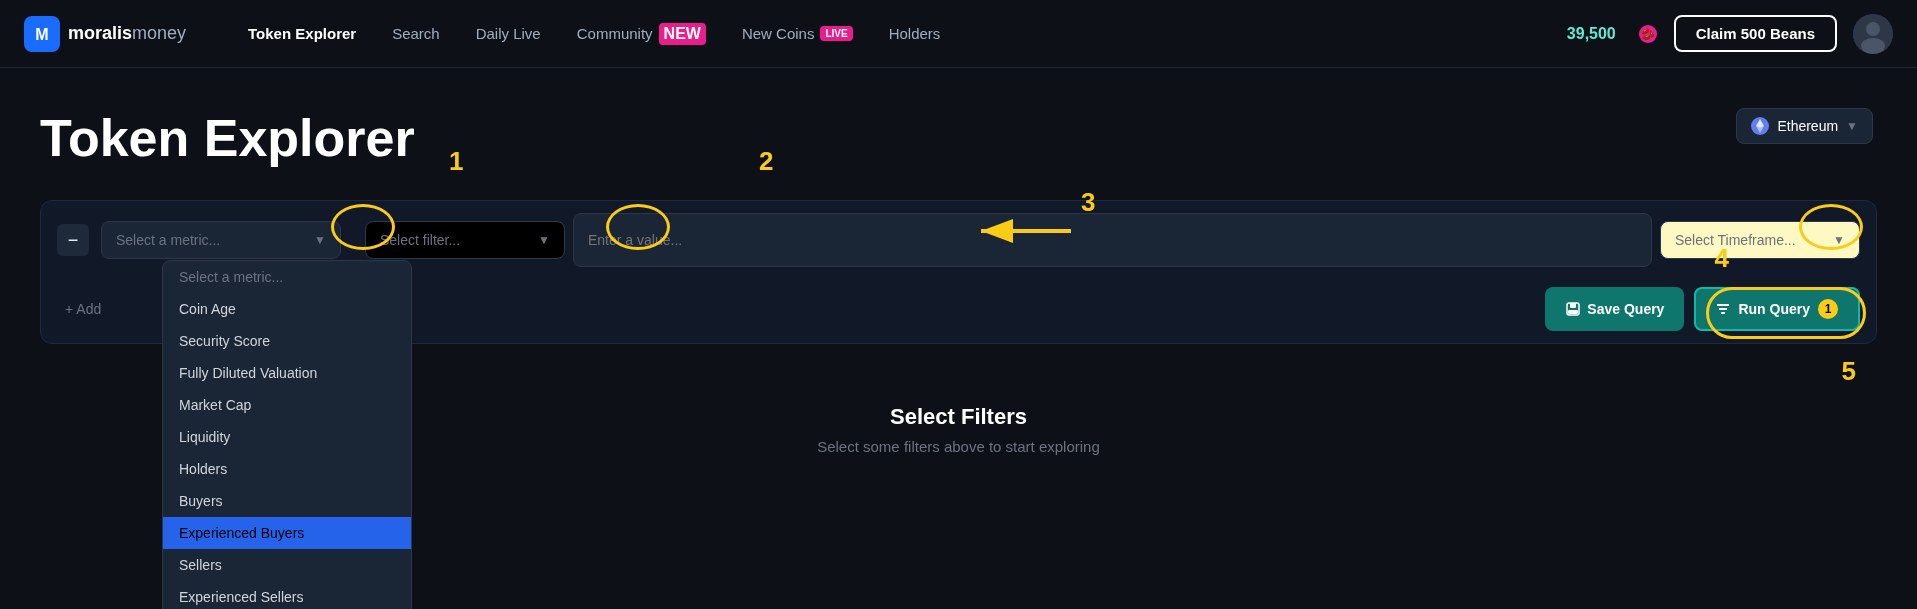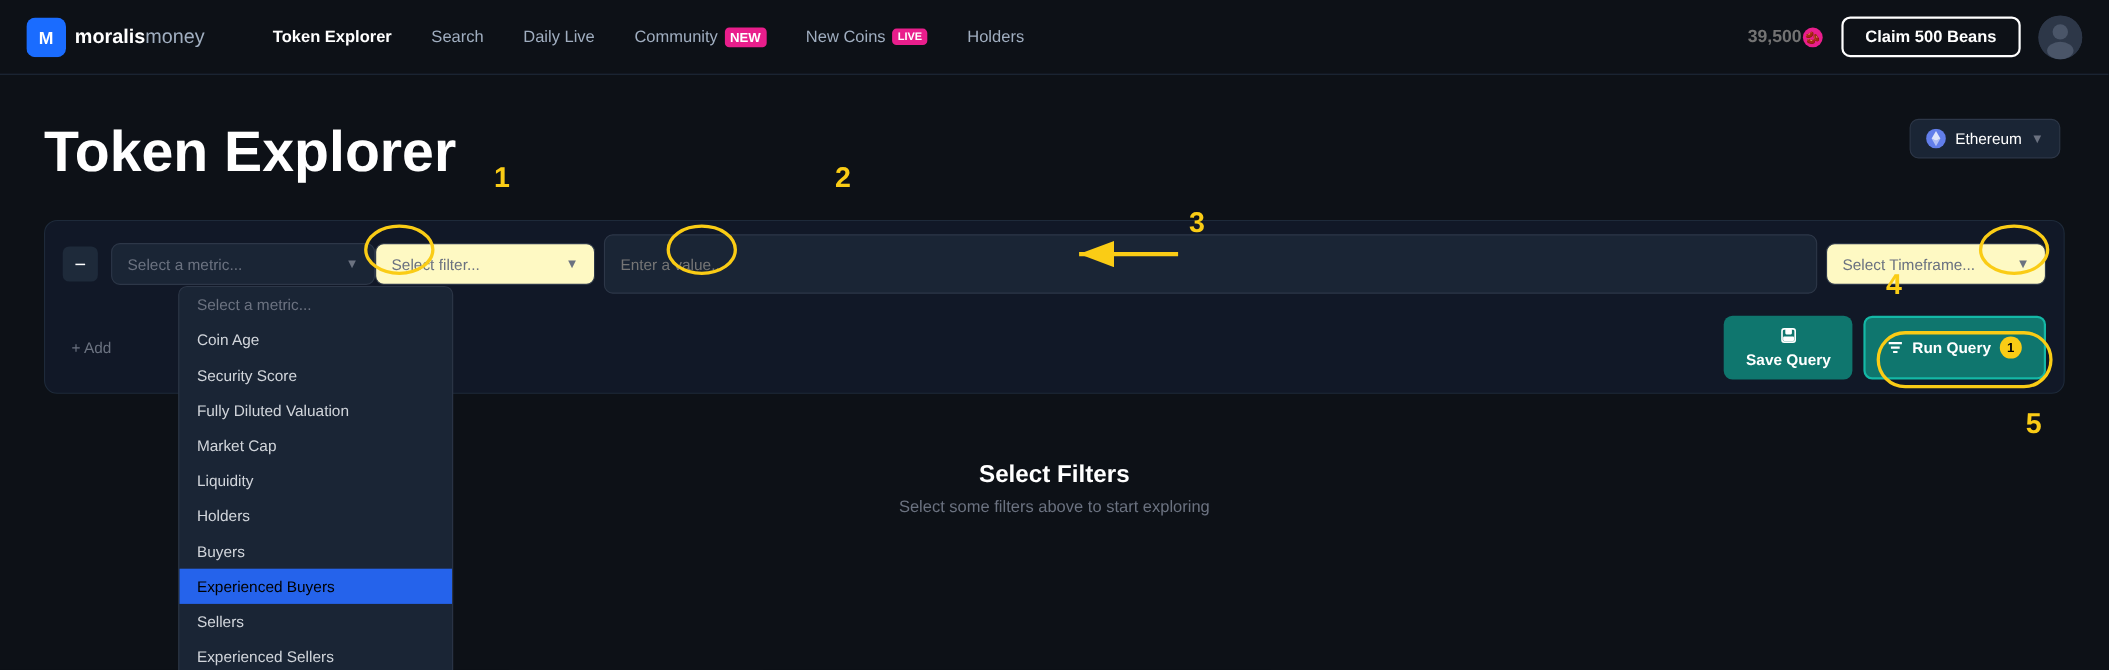--- a/index.html
+++ b/index.html
@@ -51,21 +51,21 @@
       gap: 6px;
       white-space: nowrap;
     }
     .nav-item.active {
       color: #ffffff;
       font-weight: 600;
     }
     .badge-new {
       background: #e91e8c;
       color: #fff;
-      font-size: 12px;
+      font-size: 16px;
       font-weight: 700;
       padding: 2px 5px;
       border-radius: 4px;
       text-transform: uppercase;
     }
     .badge-live {
       background: #e91e8c;
       color: #fff;
       font-size: 10px;
       font-weight: 700;
@@ -75,24 +75,24 @@
     }
     .nav-right {
       display: flex;
       align-items: center;
       gap: 16px;
       margin-left: auto;
     }
     .beans-count {
       display: flex;
       align-items: center;
-      gap: 0;
+      gap: 22px;
       font-size: 16px;
       font-weight: 700;
-      color: #737373;
+      color: #5eead4;
     }
     .claim-btn {
       background: transparent;
       border: 2px solid #ffffff;
       color: #ffffff;
       padding: 8px 20px;
       border-radius: 8px;
       font-size: 15px;
       font-weight: 600;
       cursor: pointer;
@@ -177,33 +177,33 @@
       font-size: 14px;
       display: flex;
       align-items: center;
       justify-content: space-between;
       cursor: pointer;
       min-width: 240px;
       gap: 8px;
       position: relative;
     }
     .filter-select-filter {
-      background: #fef9c3;
+      background: #000000;
       border: 1px solid #2d3748;
       border-radius: 8px;
       padding: 10px 14px;
       color: #6b7280;
       font-size: 14px;
       display: flex;
       align-items: center;
       justify-content: space-between;
       cursor: pointer;
       min-width: 200px;
       gap: 5px;
-      margin-left: 0;
+      margin-left: 24px;
     }
     .filter-value-input {
       background: #1a2535;
       border: 1px solid #2d3748;
       border-radius: 8px;
       padding: 18px 14px;
       color: #4b5563;
       font-size: 14px;
       flex: 1;
       margin-left: 8px;
@@ -257,21 +257,20 @@
       border: none;
       color: #fff;
       padding: 10px 20px;
       border-radius: 8px;
       font-size: 14px;
       font-weight: 600;
       cursor: pointer;
       display: flex;
       align-items: center;
       gap: 6px;
-      flex-direction: column;
     }
     .run-query-btn {
       background: #0f766e;
       border: 2px solid #14b8a6;
       color: #fff;
       padding: 10px 20px;
       border-radius: 8px;
       font-size: 14px;
       font-weight: 600;
       cursor: pointer;

